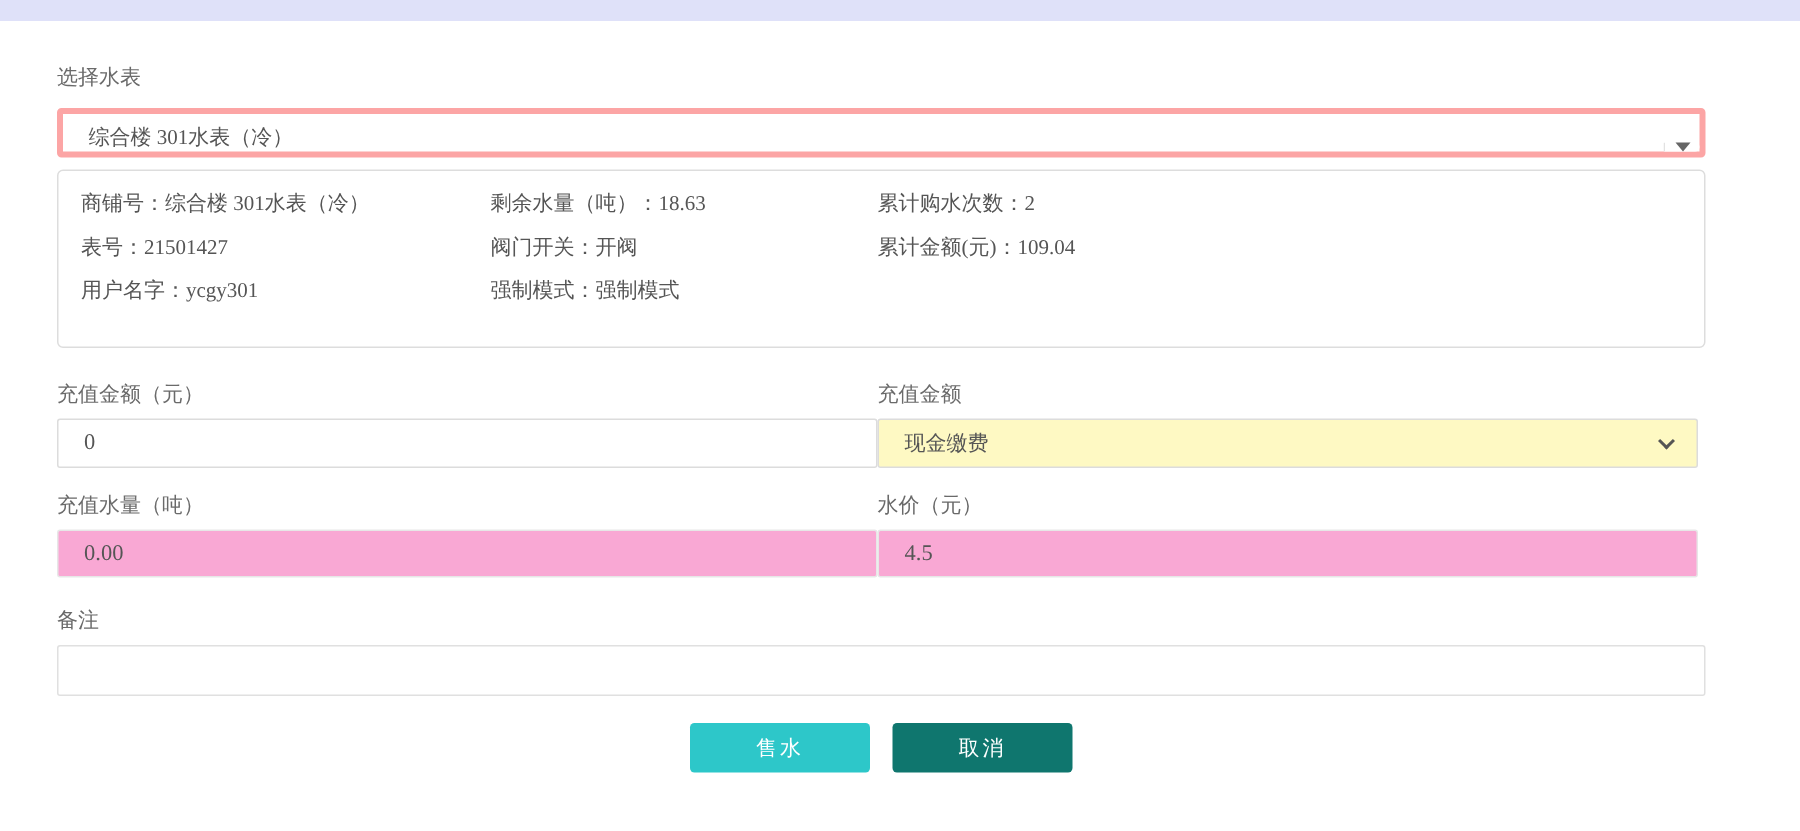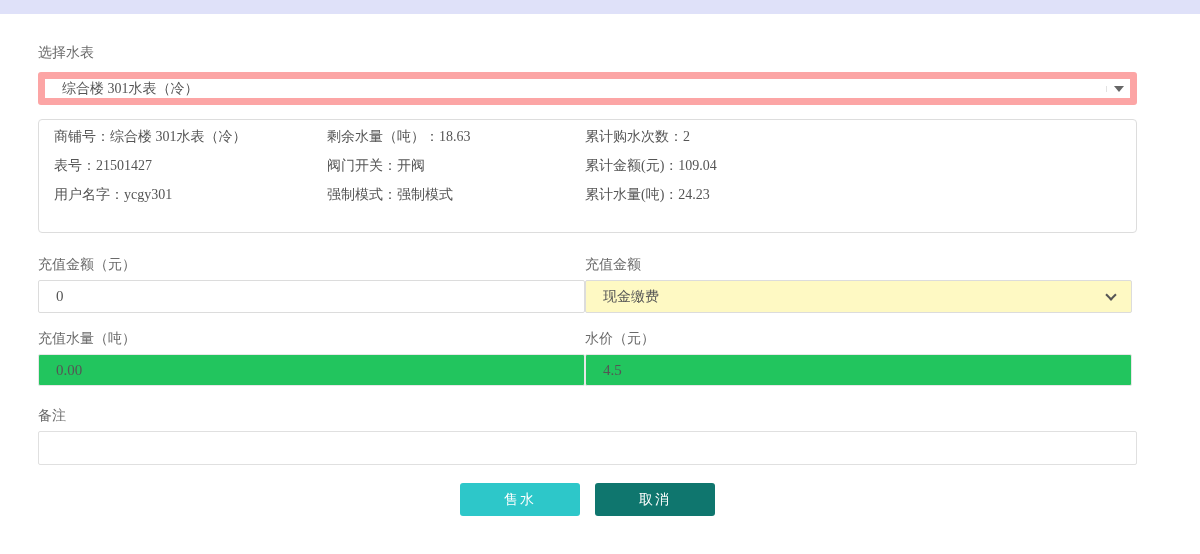--- a/index.html
+++ b/index.html
@@ -4,46 +4,46 @@
 <style>
   * { margin:0; padding:0; box-sizing:border-box; }
   html,body { width:1200px; height:554px; background:#ffffff;
     font-family:"Liberation Sans", sans-serif; }
   .topbar { height:14px; background:#dfe1f9; }
   .container { margin-left:38px; width:1099px; padding-top:31px;font-family:Liberation Serif, serif; }
 
   .field-label { display:block; font-size:14px; color:#6a6a6a; line-height:15px; margin-bottom:8px; }
 
   
-  .combobox { height:33px; border:7px solid #fca5a5; border-radius:3px; display:flex;
-    align-items:center; background:#fff; cursor:pointer; margin-top:12px; }
+  .combobox { height:33px; border:4px solid #fca5a5; border-radius:3px; display:flex;
+    align-items:flex-end; background:#fff; cursor:pointer; margin-top:12px; }
   .combobox-value { flex:1; display:flex; align-items:center; padding-left:17px;
     font-size:14px; color:#555; }
   .combobox-caret-btn { width:24px; border-left:1px solid #e2e2e2; border-radius:0 3px 3px 0;
     display:flex; align-items:center; justify-content:center; background:#fff; }
   .caret-down { width:0; height:0; border-left:5px solid transparent;
     border-right:5px solid transparent; border-top:6px solid #666; }
 
   
-  .info-panel { margin-top:14px; border:1px solid #ddd; border-radius:4px;
-    padding:2px 15px 23px 15px; }
+  .info-panel { margin-top:8px; border:1px solid #ddd; border-radius:4px;
+    padding:7px 15px 23px 15px; }
   .info-grid { display:grid; grid-template-columns:273px 258px 1fr; }
   .info-cell { height:29px; display:flex; align-items:center; font-size:14px; color:#555; }
 
   
   .form-row { display:flex; }
   .row-amount { margin-top:24px; }
   .row-volume { margin-top:18px; }
   .row-remark { margin-top:22px; }
   .form-col { width:547px; }
   .form-col-full { width:1099px; }
 
   .text-input { width:100%; height:33px; border:1px solid #dcdcdc; border-radius:2px;
     padding:0 17px; font-size:15px; color:#555; font-family:inherit; outline:none; background:#fff; }
-  .text-input:disabled { background:#22c55e; border-color:#e7e7e7; color:#555; }
+  .text-input:disabled { background:#f9a8d4; border-color:#e7e7e7; color:#555; }
   .input-disabled-height { height:32px; }
   .remark-input { height:34px; border-color:#e0e0e0; }
 
   .select-box { height:33px; border:1px solid #dcdcdc; border-radius:2px; background:#fef9c3;
     display:flex; align-items:center; justify-content:space-between;
     padding:0 16px 0 17px; font-size:14px; color:#555; cursor:pointer; }
   .chevron-down { width:8px; height:8px; border-right:2px solid #555;
     border-bottom:2px solid #555; transform:rotate(45deg); margin-top:-4px; }
 
   
@@ -72,21 +72,20 @@
   <div class="info-panel">
     <div class="info-grid">
       <div class="info-cell">商铺号：综合楼 301水表（冷）</div>
       <div class="info-cell">剩余水量（吨）：18.63</div>
       <div class="info-cell">累计购水次数：2</div>
       <div class="info-cell">表号：21501427</div>
       <div class="info-cell">阀门开关：开阀</div>
       <div class="info-cell">累计金额(元)：109.04</div>
       <div class="info-cell">用户名字：ycgy301</div>
       <div class="info-cell">强制模式：强制模式</div>
-      <div class="info-cell">累计水量(吨)：24.23</div>
     </div>
   </div>
 
   <div class="form-row row-amount">
     <div class="form-col">
       <label class="field-label">充值金额（元）</label>
       <input class="text-input" type="text" value="0" style="">
     </div>
     <div class="form-col">
       <label class="field-label">充值金额</label>

